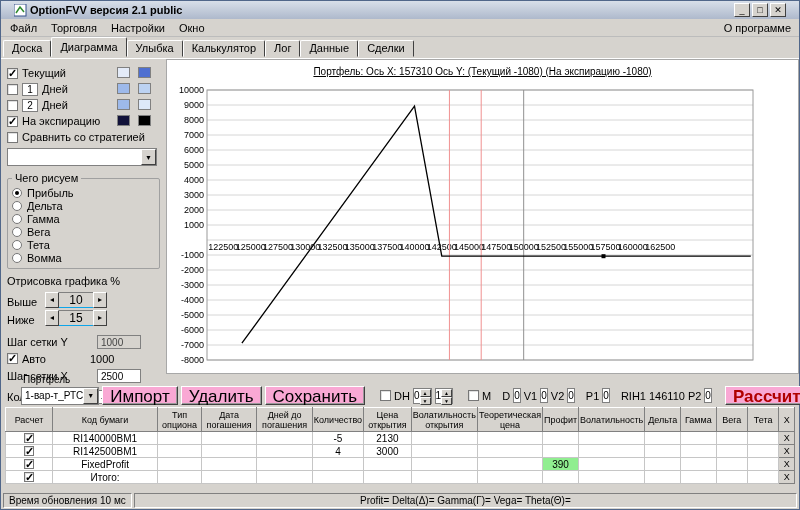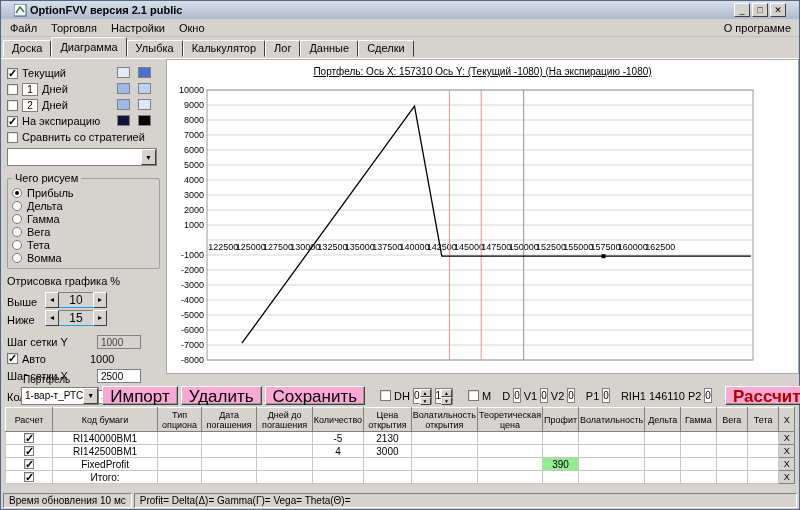--- a/index.html
+++ b/index.html
@@ -101,21 +101,21 @@
   td { background:#fff; border:1px solid #c6c6c6; font-size:10px; height:13px; padding:0 2px;
        text-align:center; overflow:hidden; white-space:nowrap; }
   td.xcell, th.xcell { background:#d6d3ce; border:1px solid; border-color:#fff #808080 #808080 #fff;
        font-size:9px; text-align:center; }
   td.green { background:#90ee90; }
   td .cb { width:10px; height:10px; margin:0 auto; display:block; }
 
   
   .statusbar { height:17px; flex:none; display:flex; gap:2px; padding:1px 2px; align-items:stretch; }
   .stseg { border:1px solid; border-color:#808080 #fff #fff #808080; font-size:10px; padding:1px 5px; white-space:nowrap; }
-  .stseg.grow { flex:1; }
+  .stseg.grow { flex:1;text-align:center; }
 </style>
 </head>
 <body>
 
 <div class="window">
 
   <div class="titlebar">
     <span class="appicon">
       <svg width="13" height="13">
           <rect x="0" y="0" width="12" height="12" fill="#fff" stroke="#35508a"></rect>

